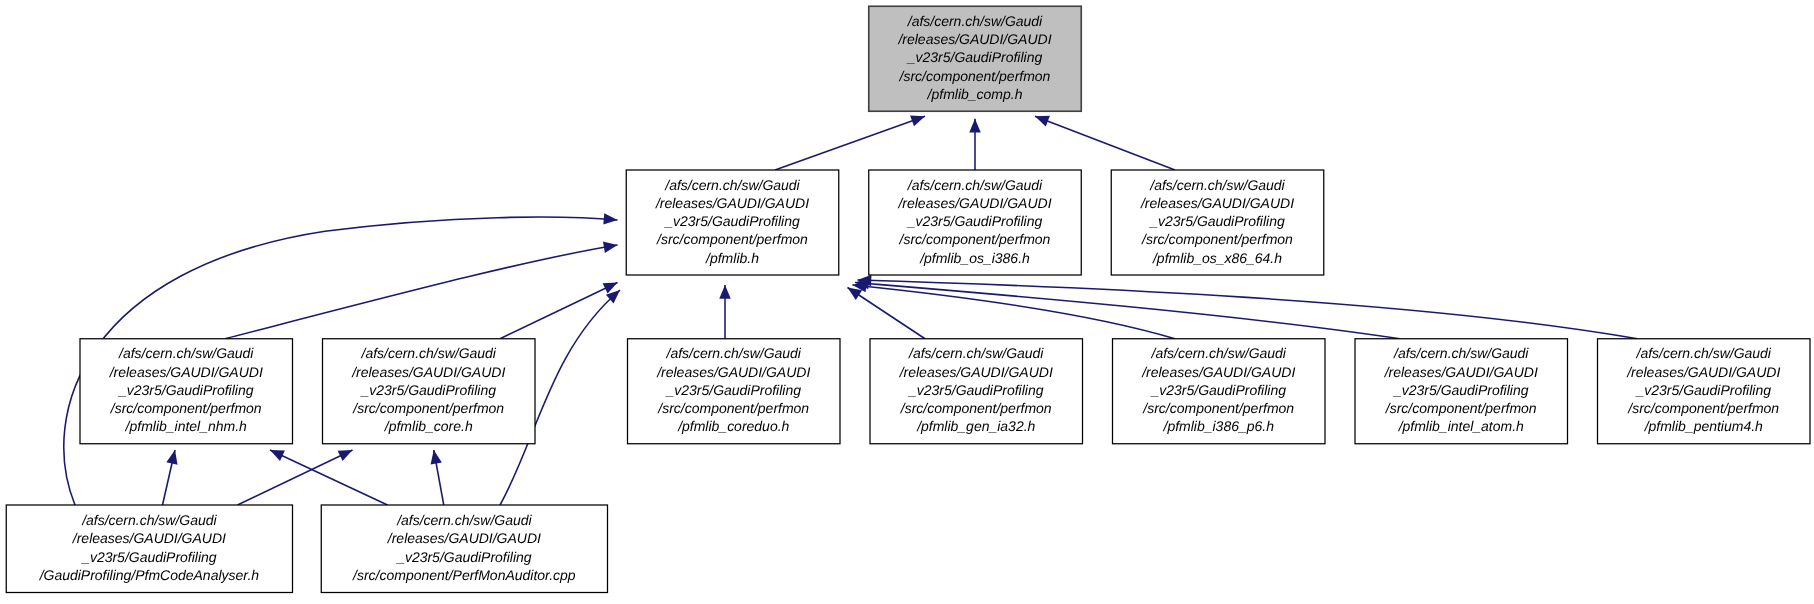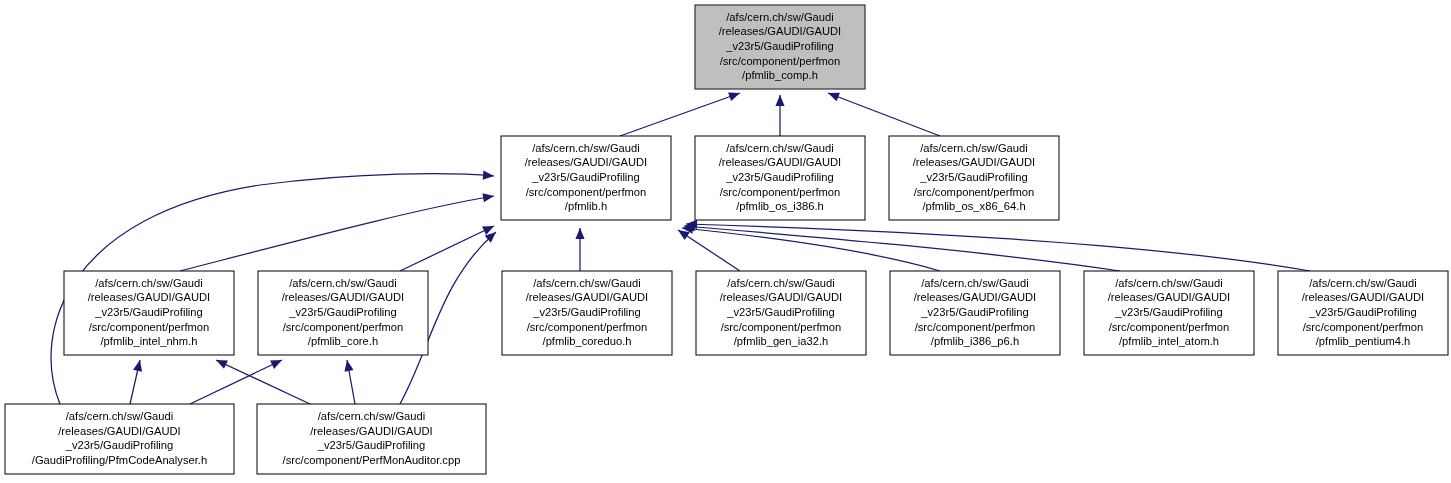--- a/index.html
+++ b/index.html
@@ -10,20 +10,21 @@
   body {
     width: 1451px;
     height: 483px;
     font-family: "Liberation Sans", sans-serif;
     overflow: hidden;
   }
   #graph-root {
     position: relative;
     width: 1451px;
     height: 483px;
+    font-style: italic;
   }
   svg#dep-graph {
     display: block;
     width: 1451px;
     height: 483px;
   }
   .node-box {
     fill: #ffffff;
     stroke: #000000;
     stroke-width: 1px;

